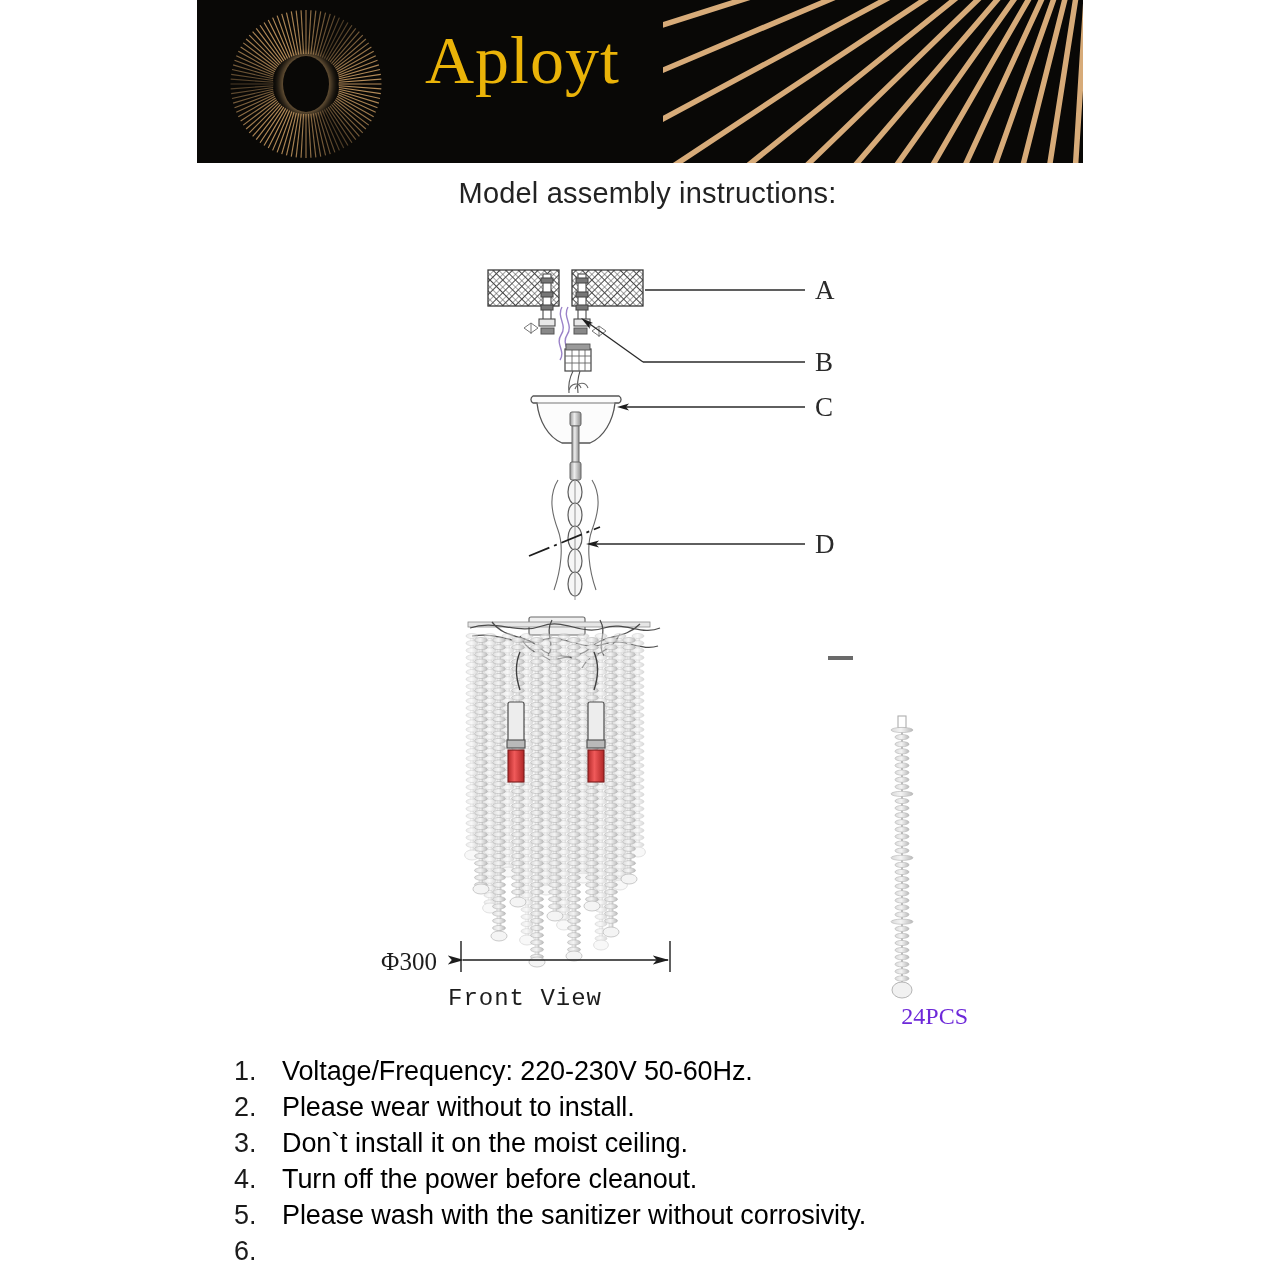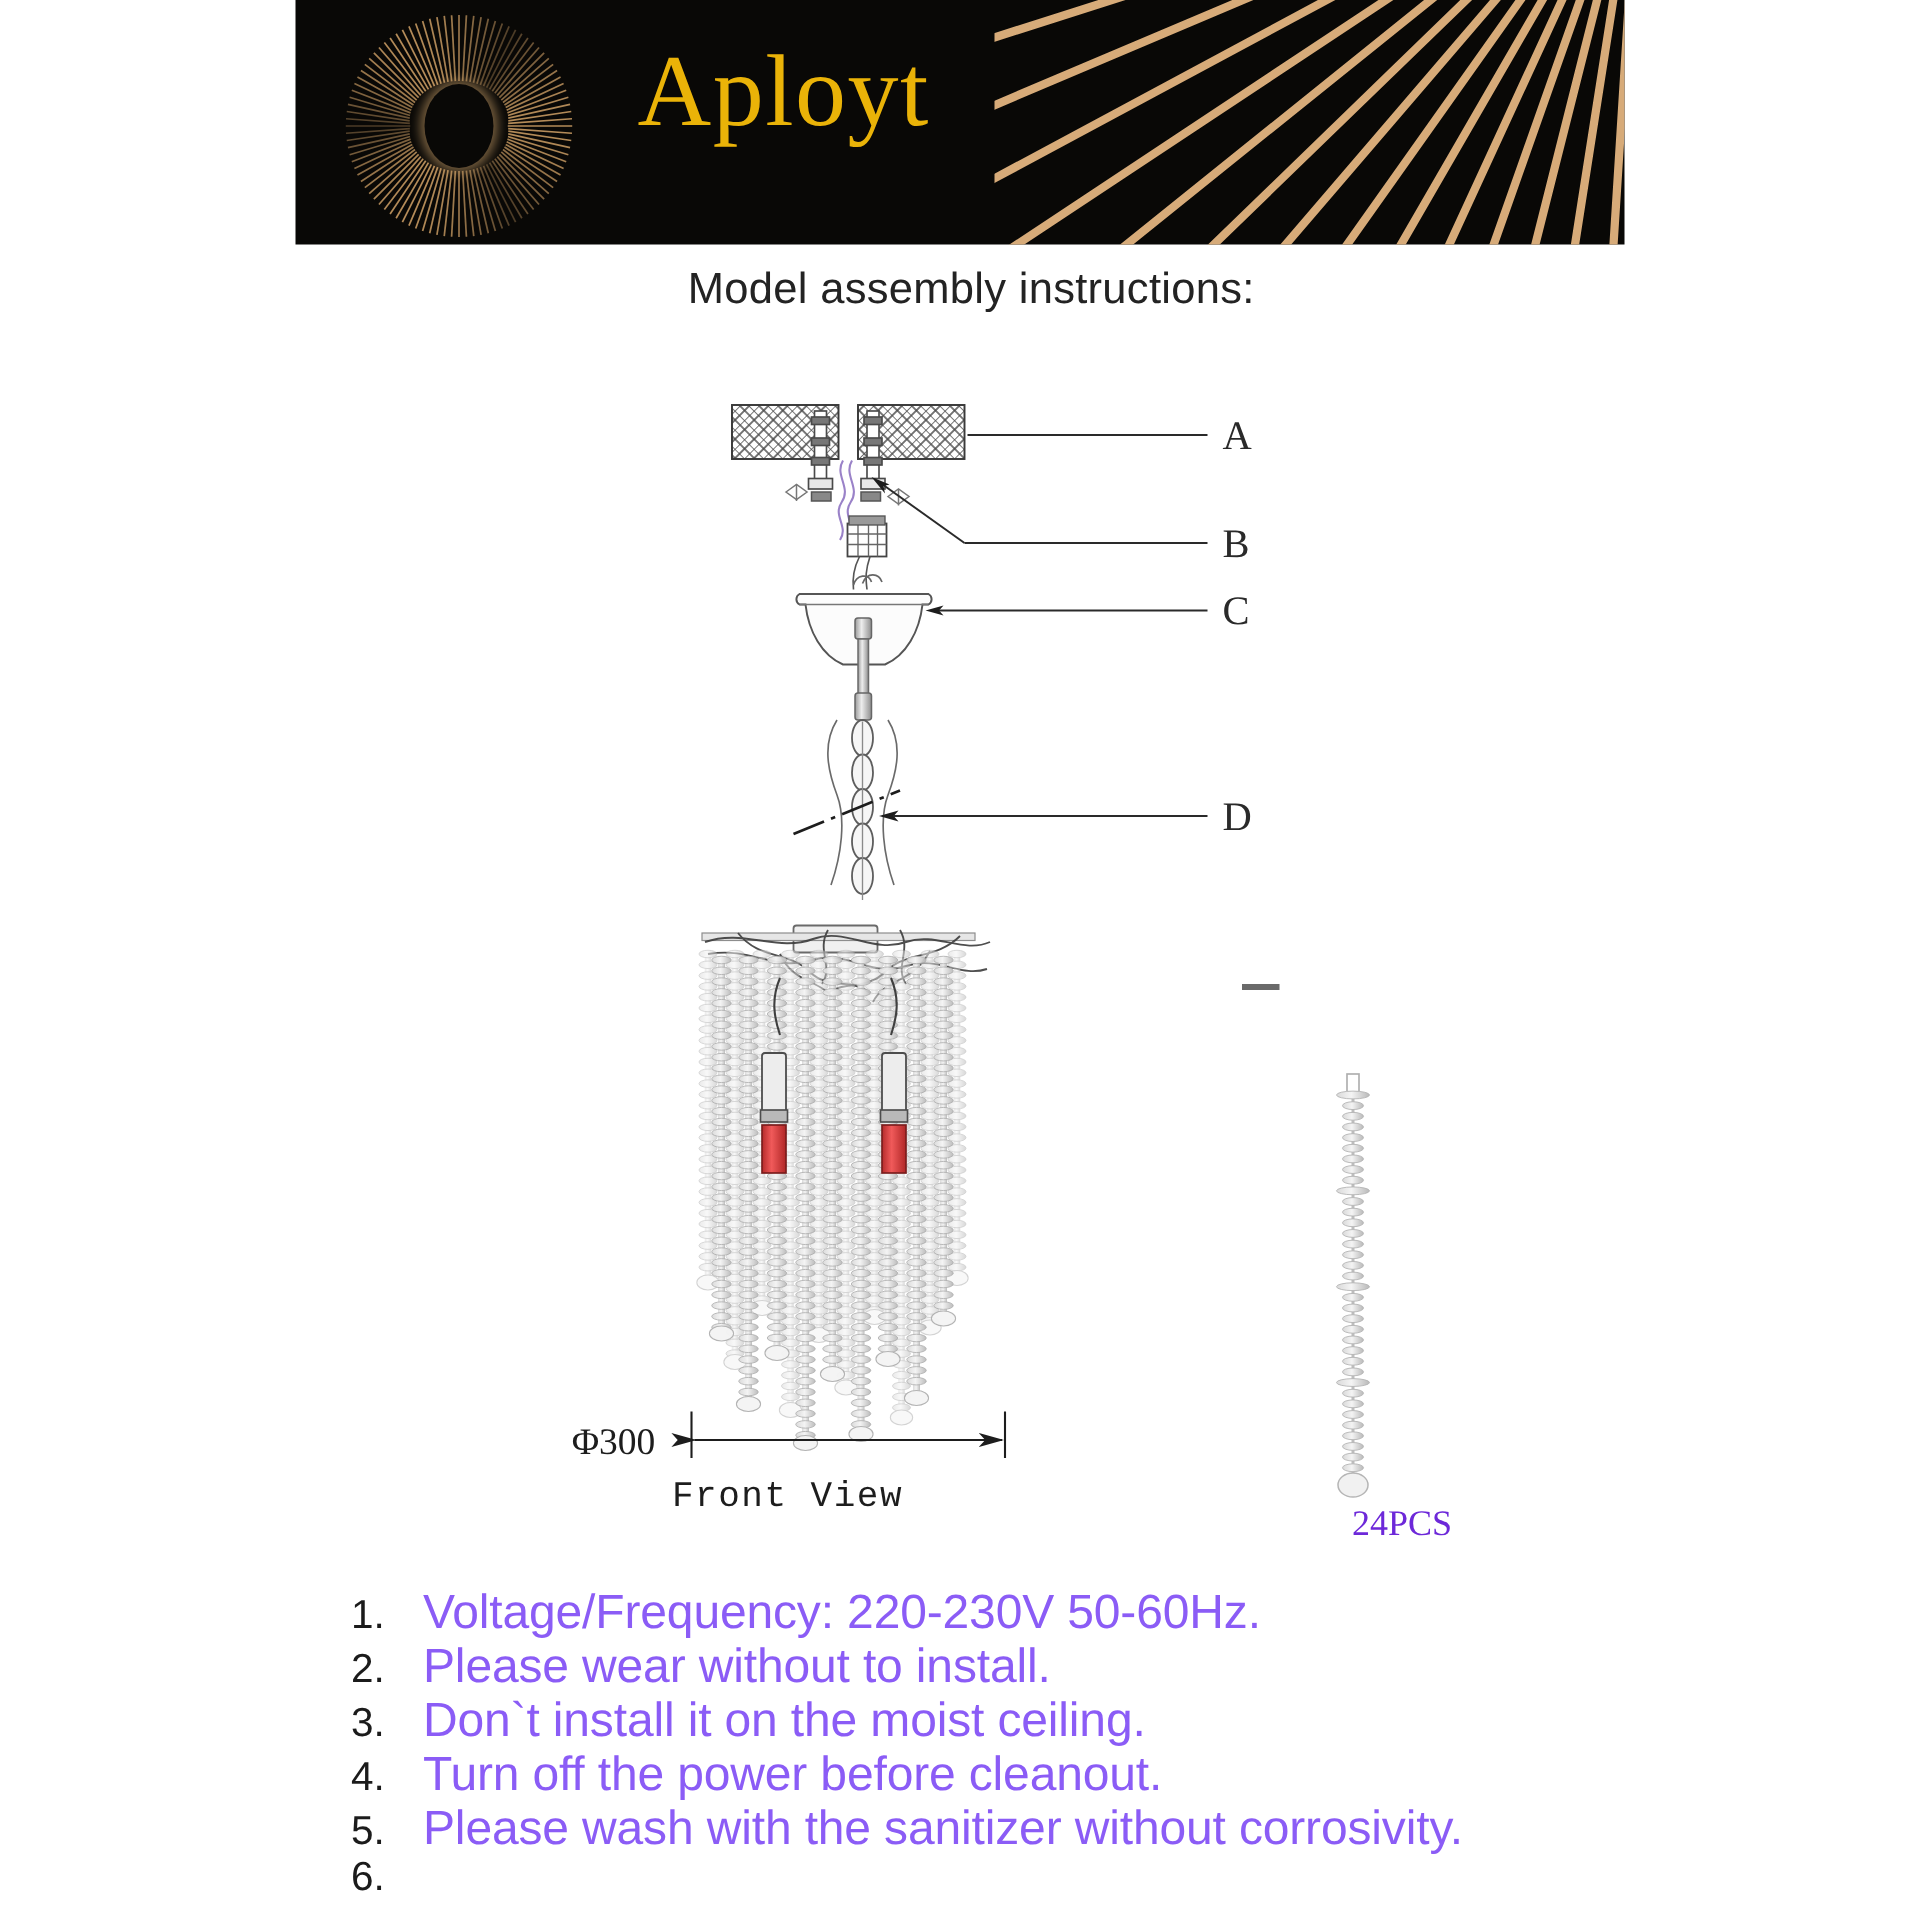--- a/index.html
+++ b/index.html
@@ -172,22 +172,22 @@
     align-items: baseline;
     height: 36px;
   }
   #instructions .num {
     width: 48px;
     flex: 0 0 48px;
     font-size: 27px;
     color: #1b1b1b;
   }
   #instructions .txt {
-    font-size: 32px;
-    color: #8b5cf6;
+    font-size: 27px;
+    color: #000000;
     letter-spacing: -0.1px;
     white-space: nowrap;
   }
 </style>
 </head>
 <body>
 
 <div id="header-banner">
 
   <div id="logo-mark">

